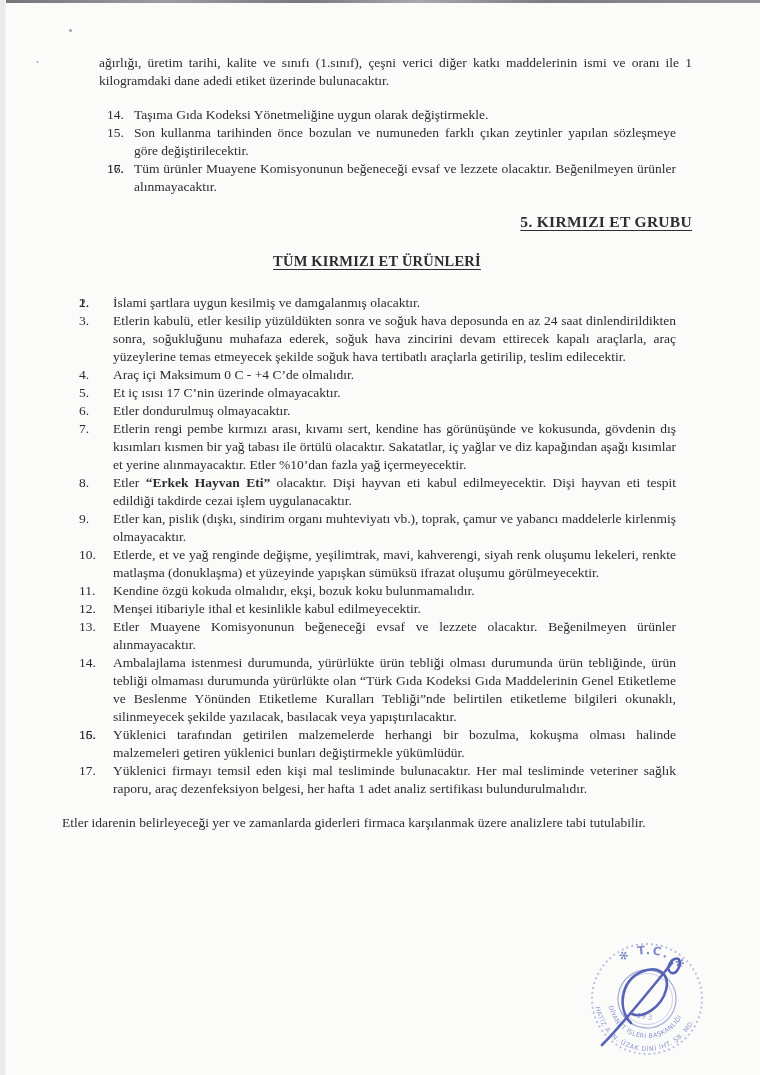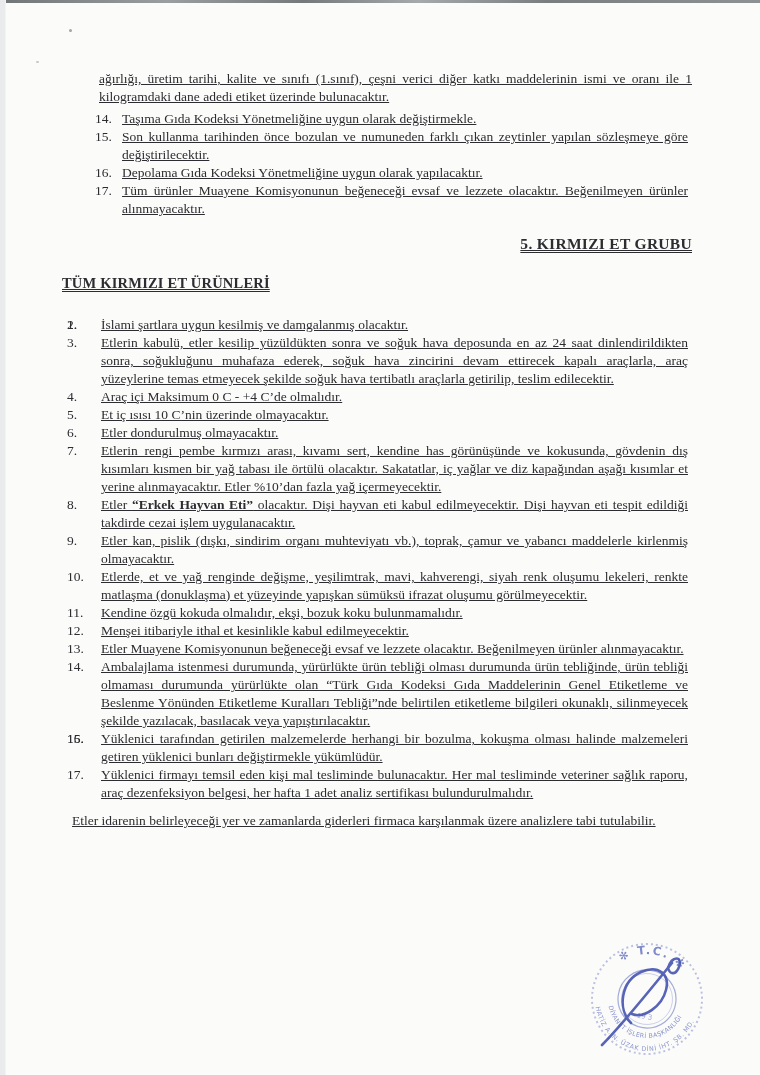--- a/index.html
+++ b/index.html
@@ -16,44 +16,44 @@
   }
   .edge-left {
     position:absolute; top:0; left:0; bottom:0; width:5px;
     background:#e9ebec; border-right:1px solid #f2f3f4;
   }
   .speck { position:absolute; border-radius:50%; background:#8a8f96; }
   .speck.s1 { left:69px; top:29px; width:3px; height:3px; opacity:.8; }
   .speck.s2 { left:36px; top:61px; width:3px; height:2px; opacity:.5; }
 
   .content {
-    position:absolute; left:62px; top:70px; width:630px;
-    font-size:13.5px; line-height:18px; text-align:justify;text-decoration:underline;
+    position:absolute; left:62px; top:54px; width:630px;
+    font-size:13.5px; line-height:18px; text-align:justify;
   }
   .cont-para { margin:0 0 0 37px; }
 
-  .olist { margin:4px; }
+  .olist { margin:16px; }
   .li { position:relative; padding-left:56px; }
   .li .num { position:absolute; left:29px; top:0; }
 
   .rlist { margin-top:24px; }
   .rlist .li { padding-left:35px; }
   .rlist .li .num { left:1px; }
 
   h2.title {
     font-size:15.5px; font-weight:bold; letter-spacing:.3px;
     margin:17px 0 0 0; text-decoration:underline;
     text-underline-offset:3px; text-align:right;
   }
   h3.subtitle {
     font-size:14.5px; font-weight:bold; letter-spacing:.2px;
     margin:21px 0 0 0; text-decoration:underline;
-    text-underline-offset:3px; text-align:left;
+    text-underline-offset:3px; text-align:center;
   }
-  .closing { margin:10px; }
+  .closing { margin:0; }
 
   .stamp {
     position:absolute; left:577px; top:929px; width:140px; height:140px;
     opacity:.88;
   }
 </style>
 </head>
 <body>
 
 <div class="page">
@@ -70,21 +70,20 @@
       <div class="li">
         <span class="num">14.</span>
         <span>Taşıma Gıda Kodeksi Yönetmeliğine uygun olarak değiştirmekle.</span>
       </div>
       <div class="li">
         <span class="num">15.</span>
         <span>Son kullanma tarihinden önce bozulan ve numuneden farklı çıkan zeytinler yapılan sözleşmeye göre değiştirilecektir.</span>
       </div>
       <div class="li">
         <span class="num">16.</span>
-        <span>Depolama Gıda Kodeksi Yönetmeliğine uygun olarak yapılacaktır.</span>
       </div>
       <div class="li">
         <span class="num">17.</span>
         <span>Tüm ürünler Muayene Komisyonunun beğeneceği evsaf ve lezzete olacaktır. Beğenilmeyen ürünler alınmayacaktır.</span>
       </div>
     </div>
 
     <h2 class="title">5. KIRMIZI ET GRUBU</h2>
 
     <h3 class="subtitle">TÜM KIRMIZI ET ÜRÜNLERİ</h3>
@@ -100,21 +99,21 @@
       <div class="li">
         <span class="num">3.</span>
         <span>Etlerin kabulü, etler kesilip yüzüldükten sonra ve soğuk hava deposunda en az 24 saat dinlendirildikten sonra, soğukluğunu muhafaza ederek, soğuk hava zincirini devam ettirecek kapalı araçlarla, araç yüzeylerine temas etmeyecek şekilde soğuk hava tertibatlı araçlarla getirilip, teslim edilecektir.</span>
       </div>
       <div class="li">
         <span class="num">4.</span>
         <span>Araç içi Maksimum 0 C - +4 C’de olmalıdır.</span>
       </div>
       <div class="li">
         <span class="num">5.</span>
-        <span>Et iç ısısı 10 C’nin üzerinde olmayacaktır.</span>
+        <span>Et iç ısısı 17 C’nin üzerinde olmayacaktır.</span>
       </div>
       <div class="li">
         <span class="num">6.</span>
         <span>Etler dondurulmuş olmayacaktır.</span>
       </div>
       <div class="li">
         <span class="num">7.</span>
         <span>Etlerin rengi pembe kırmızı arası, kıvamı sert, kendine has görünüşünde ve kokusunda, gövdenin dış kısımları kısmen bir yağ tabası ile örtülü olacaktır. Sakatatlar, iç yağlar ve diz kapağından aşağı kısımlar et yerine alınmayacaktır. Etler %10’dan fazla yağ içermeyecektir.</span>
       </div>
       <div class="li">

